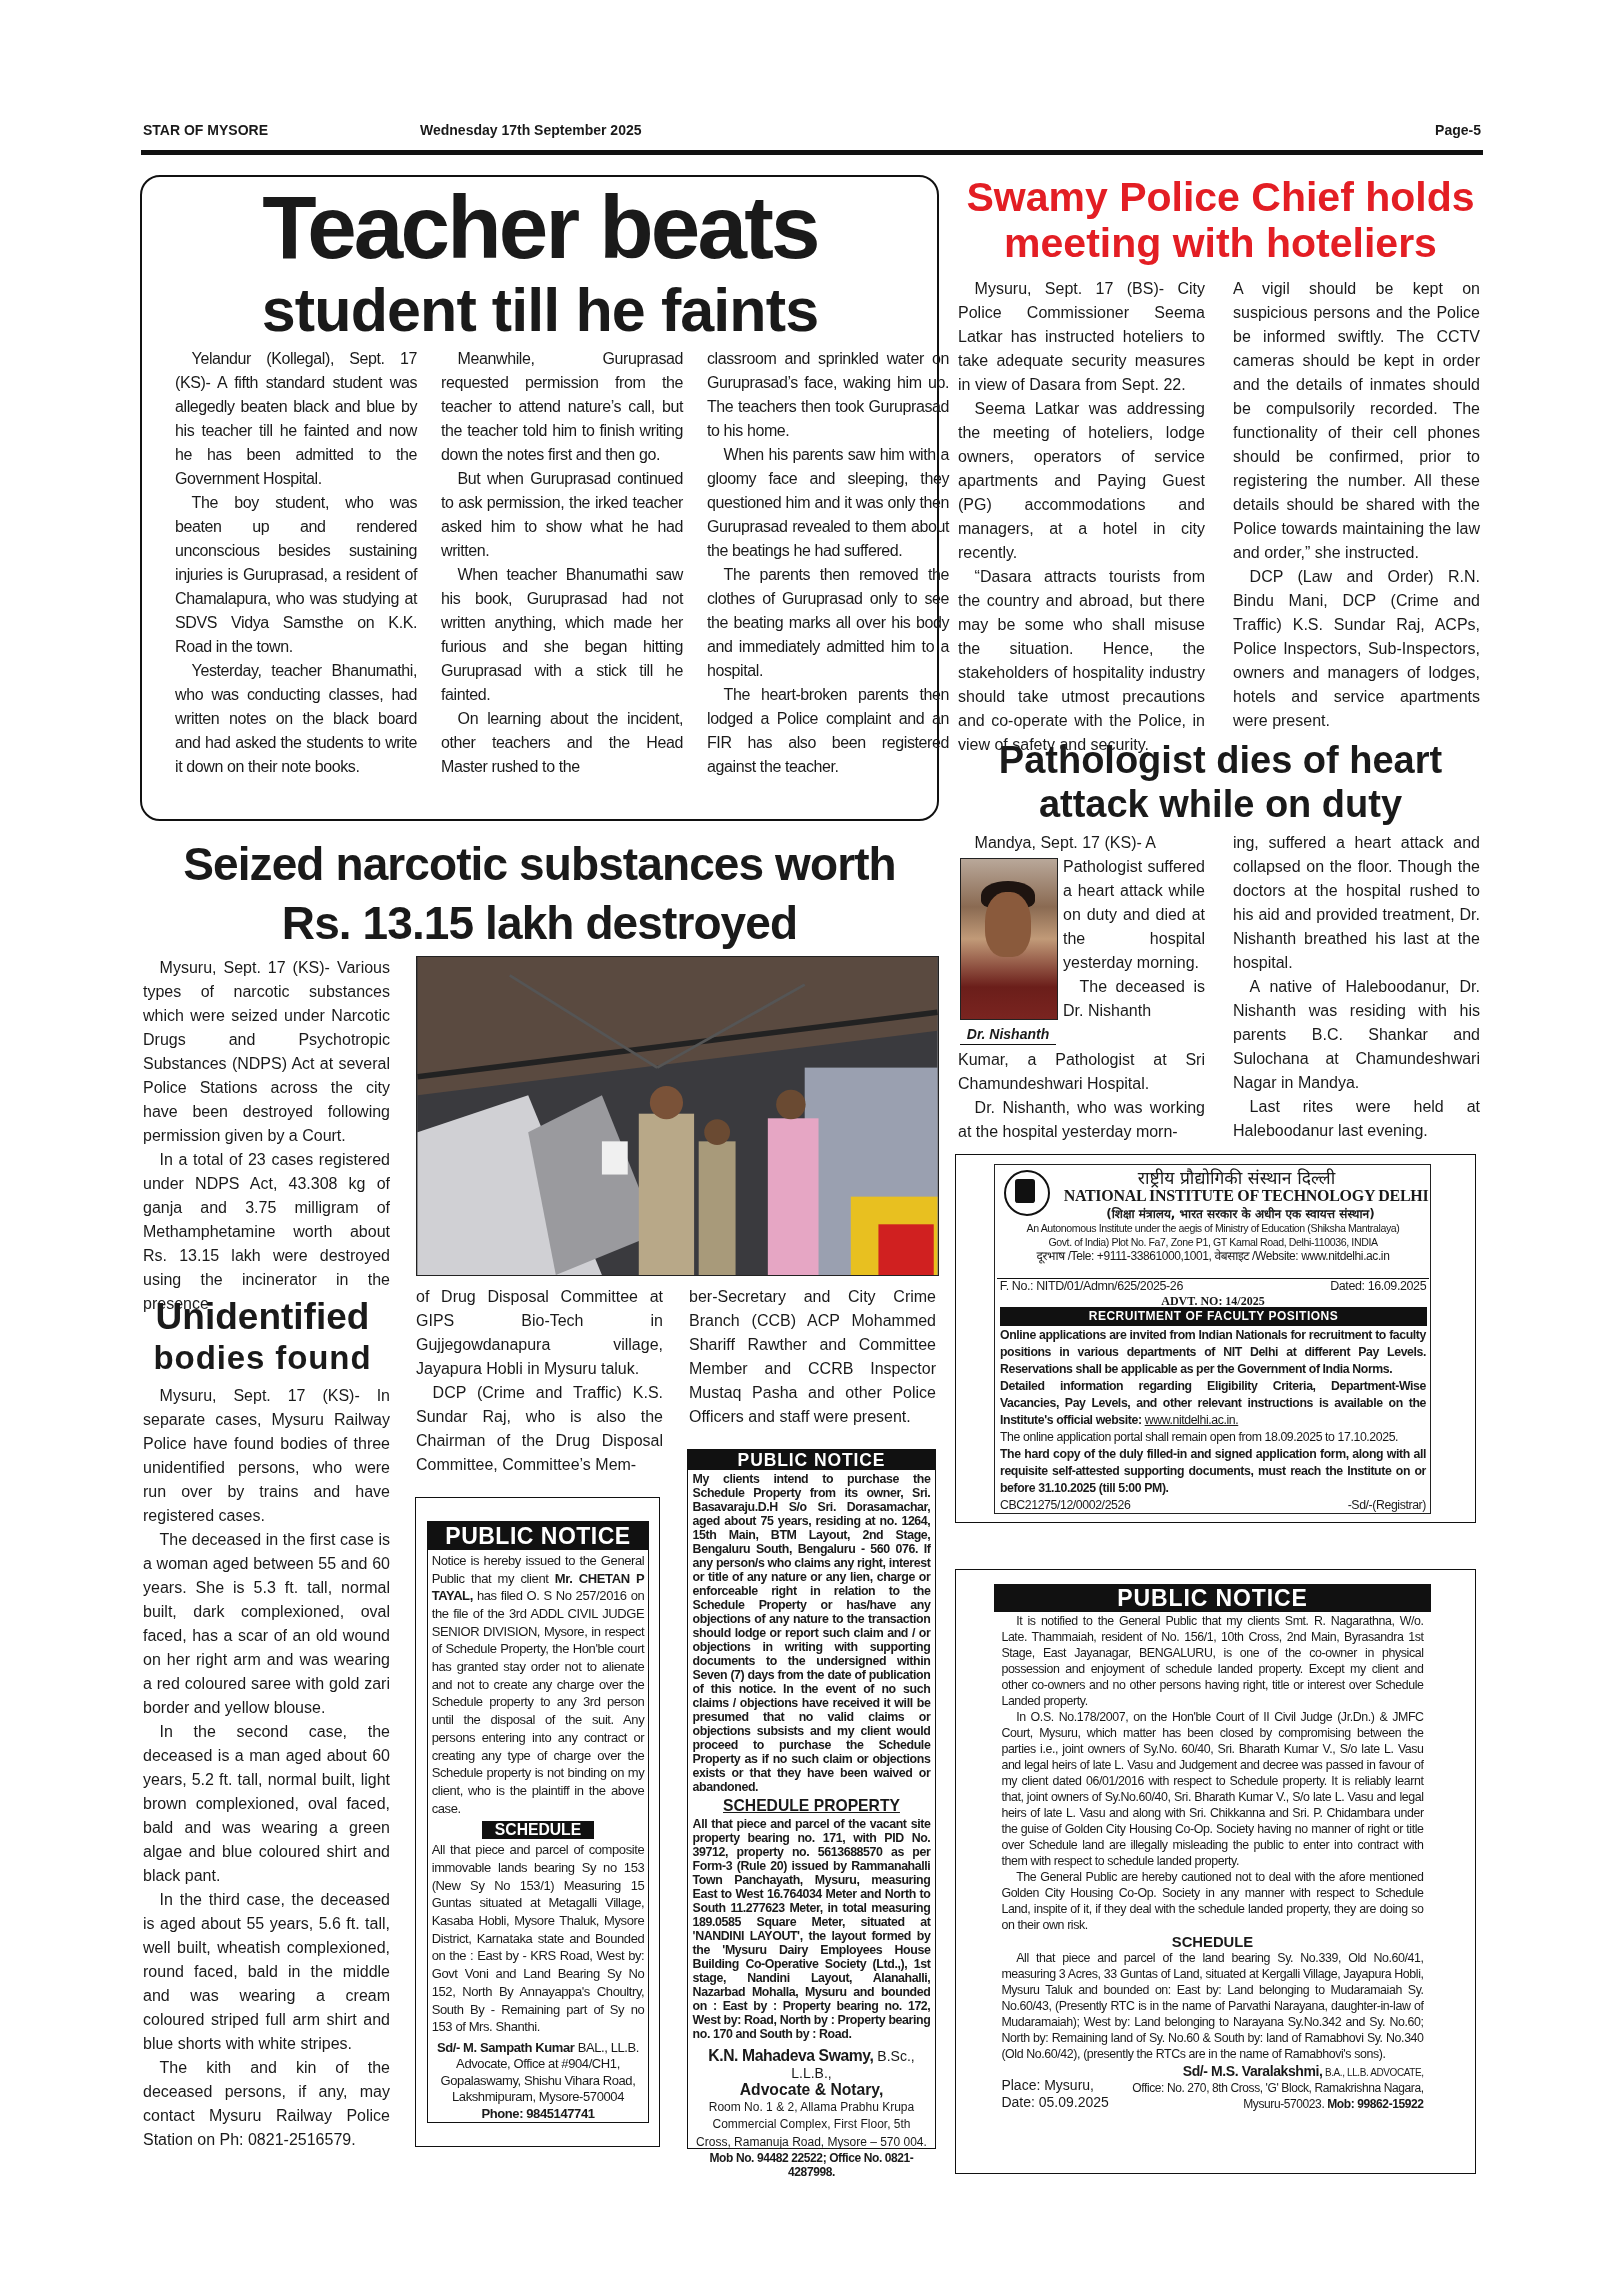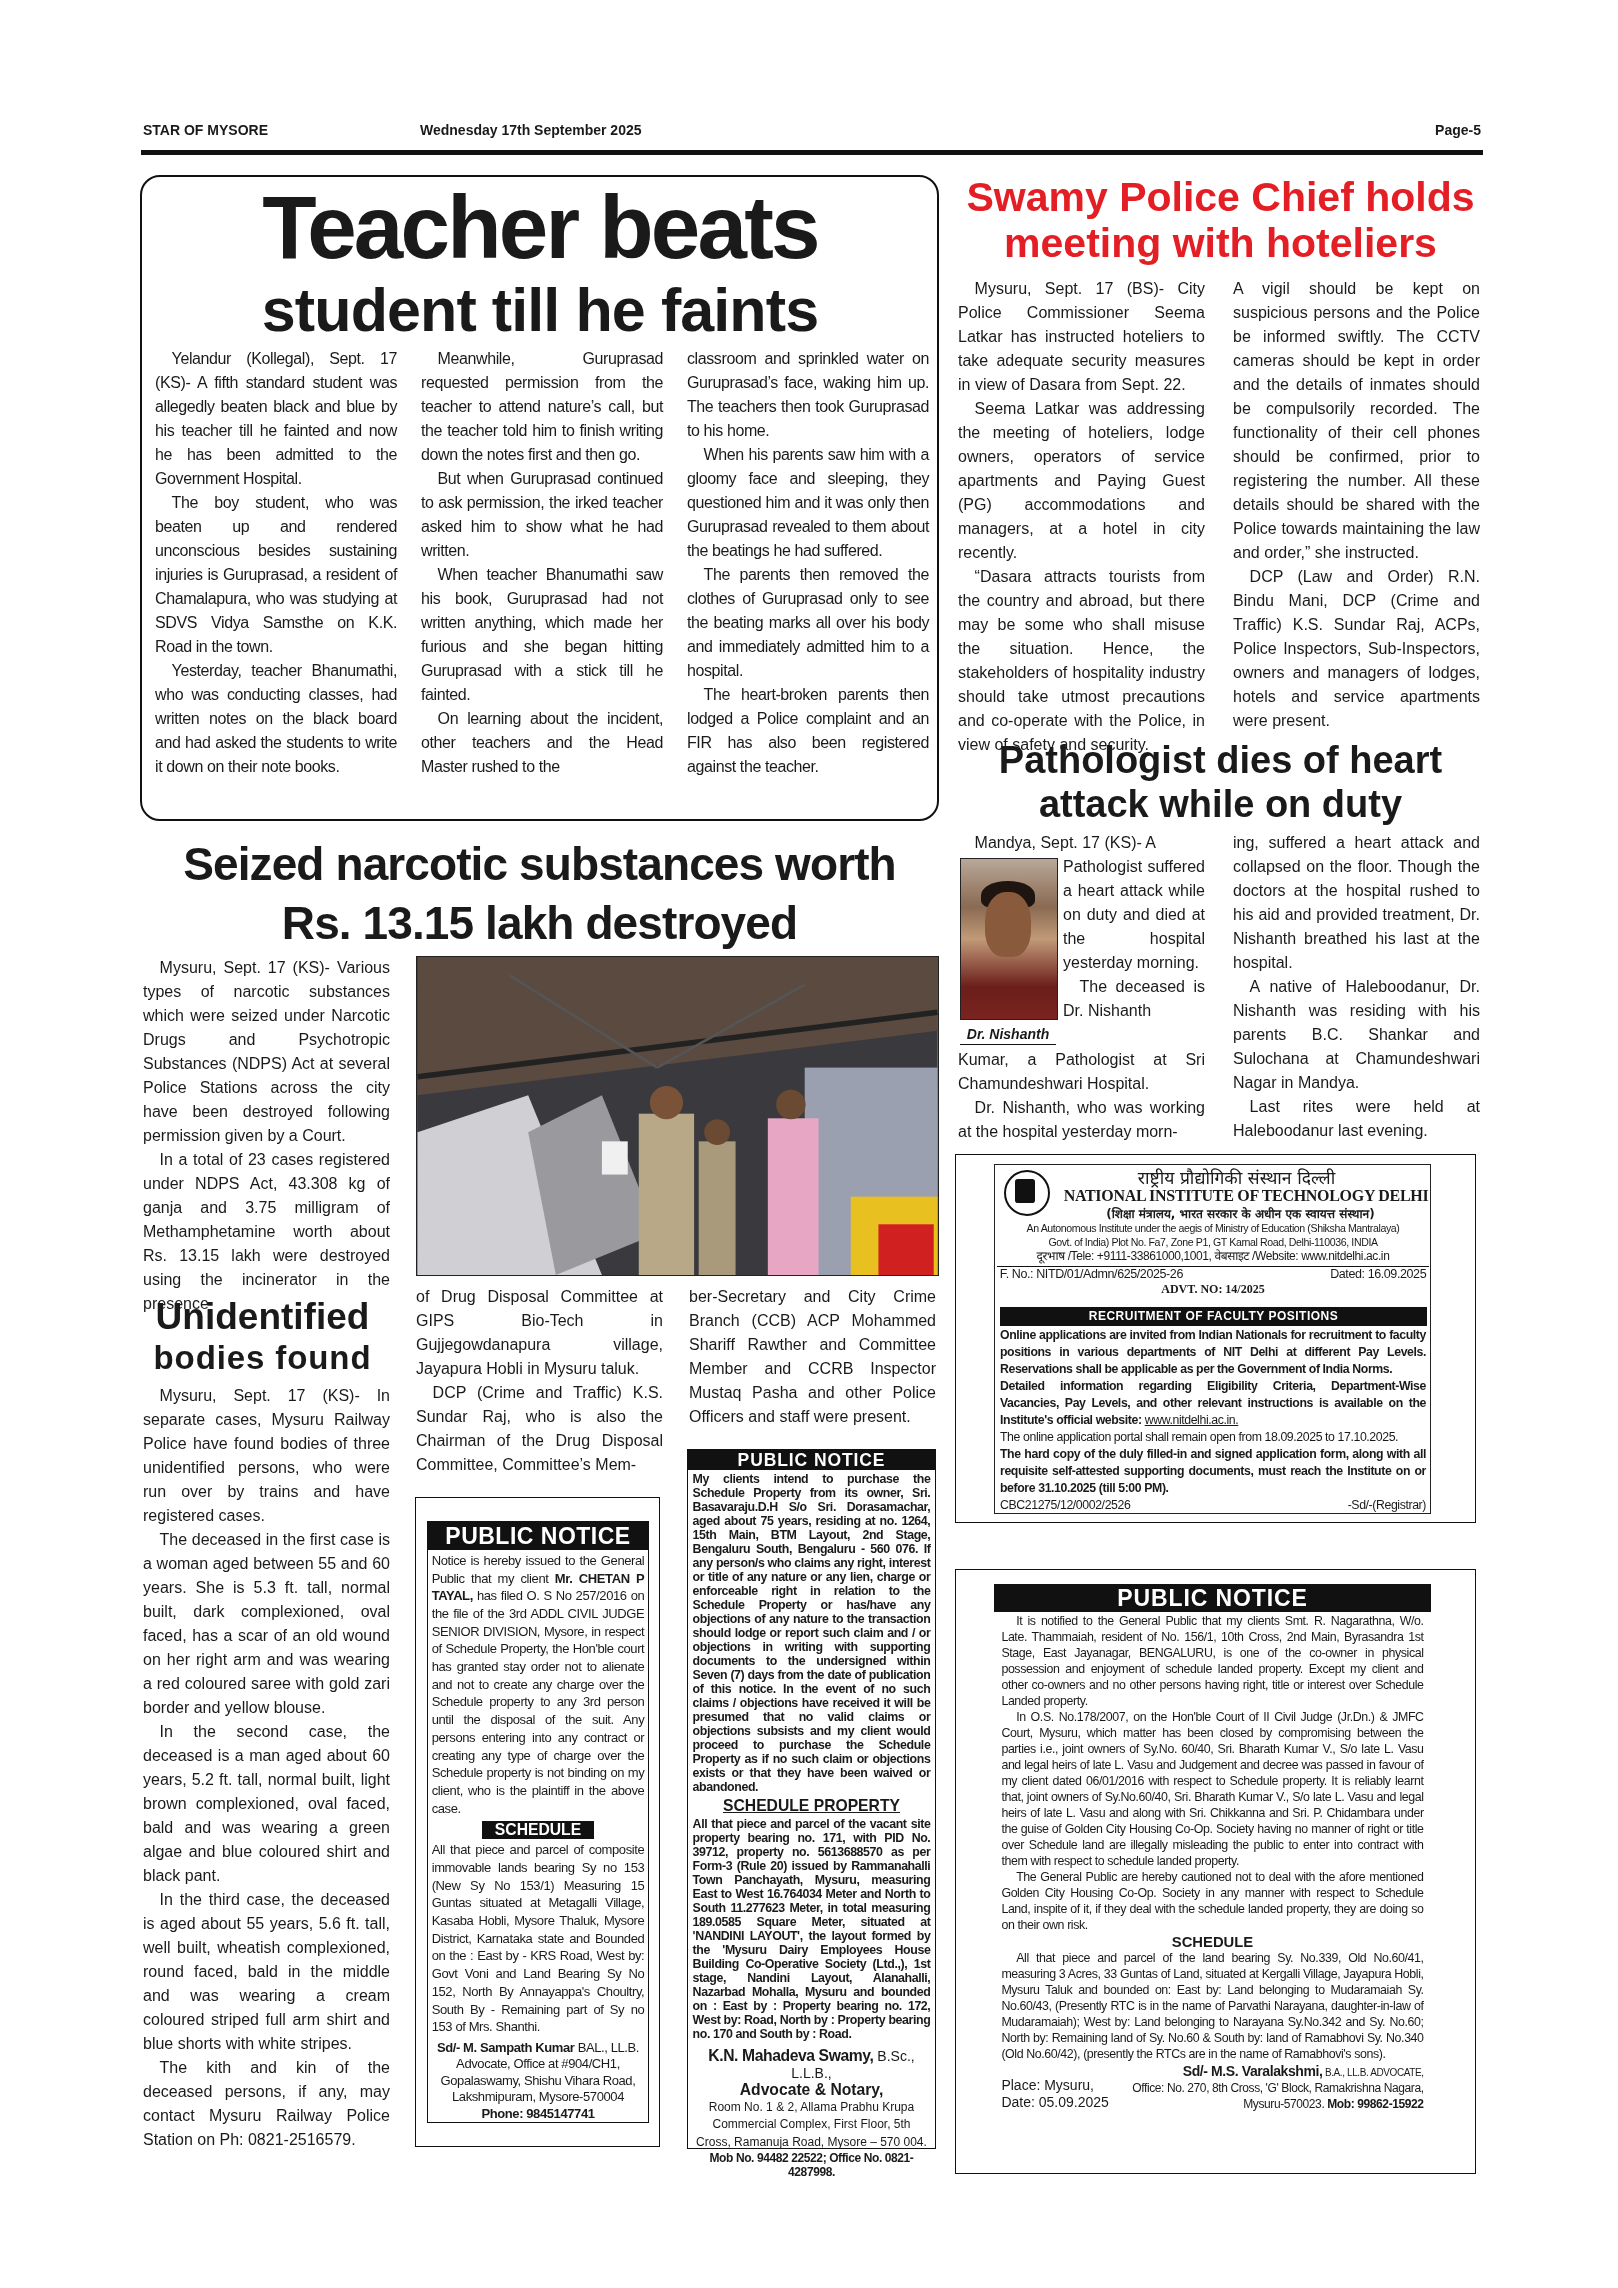--- a/index.html
+++ b/index.html
@@ -14,21 +14,21 @@
   .mast { top:118px; left:143px; width:1338px; height:28px; font-weight:bold; font-size:14px; }
   .mast .paper { position:absolute; left:0; top:3.7px; }
   .mast .date { position:absolute; left:277px; top:3.7px; }
   .mast .page { position:absolute; right:0; top:3.7px; }
   .mast-rule { top:150px; left:141px; width:1342px; height:4.6px; background:#111; }
 
   
   .teacher-box { left:140px; top:175px; width:799px; height:646px; border:2.8px solid #111; border-radius:20px; box-sizing:border-box; }
   .teacher-h1 { left:148px; top:181px; width:784px; text-align:center; font-weight:bold; font-size:89px; line-height:92px; letter-spacing:-2.8px; }
   .teacher-h2 { left:148px; top:277px; width:784px; text-align:center; font-weight:bold; font-size:61px; line-height:66px; letter-spacing:-0.9px; }
-  .col { width:242px; }
+  .col { width:242px;margin-left:20px; }
 
   
   .police-h { left:955px; top:174px; width:531px; text-align:center; color:#e31e24; font-weight:bold; font-size:41px; line-height:46px; }
 
   
   .patho-h { left:955px; top:738px; width:531px; text-align:center; font-weight:bold; font-size:38px; line-height:44px; }
   .photo-doc { left:960px; top:858px; width:96px; height:160px; border:0.9px solid #222; background:linear-gradient(180deg,#b9a89a 0%,#8a6a52 30%,#c19a78 50%,#6b1e1a 80%,#7a2420 100%); }
   .photo-doc .face { position:absolute; left:24px; top:33px; width:46px; height:65px; border-radius:45% 45% 40% 40%; background:#8a5a3c; }
   .photo-doc .hair { position:absolute; left:20px; top:22px; width:54px; height:28px; border-radius:50% 50% 30% 30%; background:#1e1410; }
   .doc-caption { left:960px; top:1026px; width:96px; text-align:center; font-weight:bold; font-style:italic; font-size:14px; border-bottom:1.8px solid #111; padding-bottom:1.8px; }
@@ -214,21 +214,21 @@
 <div class="abs nit-inner"></div>
 <div class="abs nit-logo">
     <div class="lg"></div>
   </div>
 <div class="abs nit-hindi">राष्ट्रीय प्रौद्योगिकी संस्थान दिल्ली</div>
 <div class="abs nit-name">NATIONAL INSTITUTE OF TECHNOLOGY DELHI</div>
 <div class="abs" style="left:997px; top:1207px; width:432px;">
   <div class="nit-line" style="font-family:'DejaVu Sans', sans-serif; font-weight:bold; font-size:12px; padding-left:55px;">(शिक्षा मंत्रालय, भारत सरकार के अधीन एक स्वायत्त संस्थान)</div>
   <div class="nit-line cond">An Autonomous Institute under the aegis of Ministry of Education (Shiksha Mantralaya)</div>
   <div class="nit-line cond">Govt. of India) Plot No. Fa7, Zone P1, GT Karnal Road, Delhi-110036, INDIA</div>
-  <div class="nit-line cond" style="font-size:12px; border-bottom:1.4px solid #111; padding-bottom:3px;">दूरभाष /Tele: +9111-33861000,1001,   वेबसाइट /Website: www.nitdelhi.ac.in</div>
+  <div class="nit-line cond" style="font-size:12px; border-bottom:1.4px solid #111; padding-bottom:15px;">दूरभाष /Tele: +9111-33861000,1001,   वेबसाइट /Website: www.nitdelhi.ac.in</div>
   <div class="cond" style="font-size:12.5px; line-height:15.7px; display:flex; justify-content:space-between; padding:0 2.8px;">
     <span>F. No.: NITD/01/Admn/625/2025-26</span>
     <span>Dated: 16.09.2025</span>
   </div>
   <div style="text-align:center; font-family:'Liberation Serif', serif; font-weight:bold; font-size:12px; line-height:13px;">ADVT. NO: 14/2025</div>
 </div>
 <div class="abs nit-recruit-bar">RECRUITMENT OF FACULTY POSITIONS</div>
 <div class="abs small cond" style="left:1000px; top:1327px; width:426px; font-size:12.3px; line-height:17px; font-weight:bold;">
   <p>Online applications are invited from Indian Nationals for recruitment to faculty positions in various departments of NIT Delhi at different Pay Levels. Reservations shall be applicable as per the Government of India Norms.</p>
   <p><span>Detailed information regarding Eligibility Criteria, Department-Wise Vacancies, Pay Levels, and other relevant instructions is available on the Institute's official website: </span><u style="font-weight:normal">www.nitdelhi.ac.in.</u></p>

